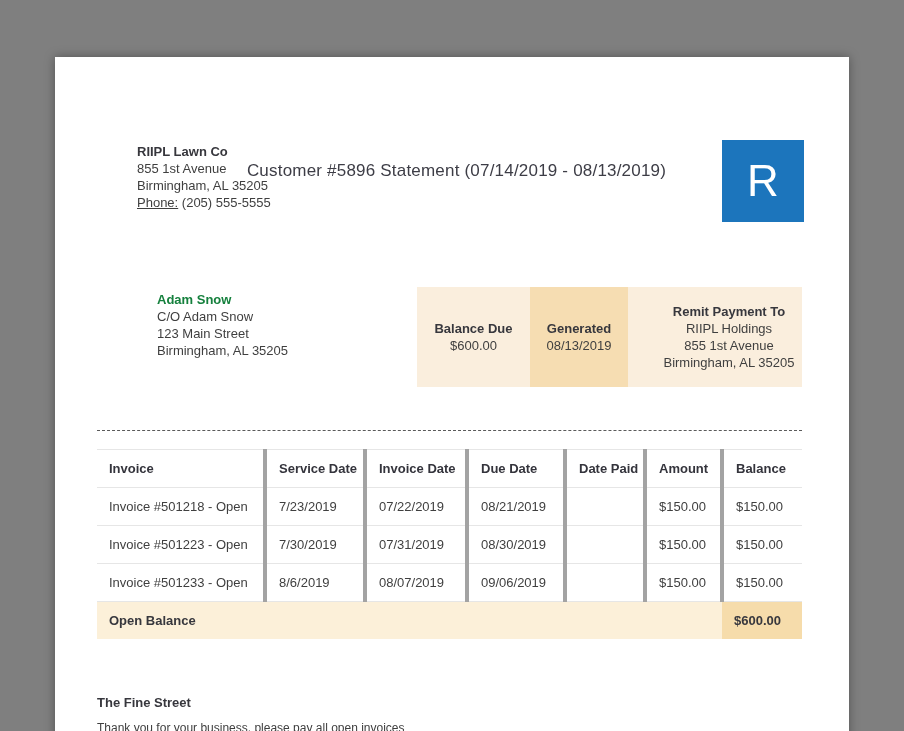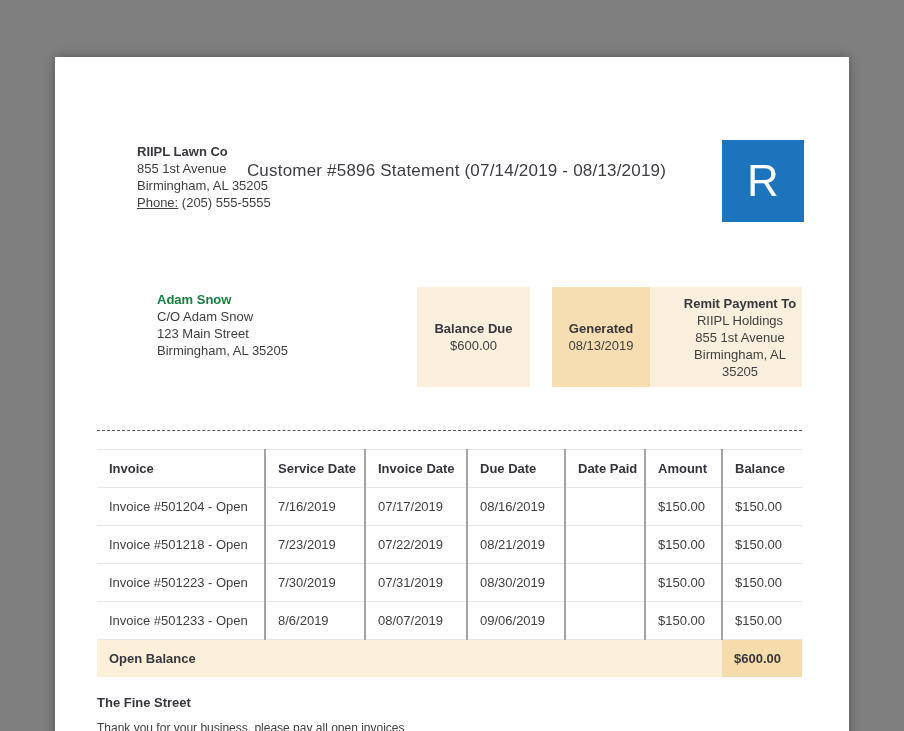--- a/index.html
+++ b/index.html
@@ -78,21 +78,21 @@
     flex-direction: column;
     align-items: center;
     justify-content: center;
     text-align: center;
     font-size: 13px;
     line-height: 17px;
     color: #3f3f3f;
   }
   .summary-cell .cell-label { font-weight: bold; color: #37373d; }
   .cell-balance { width: 113px; }
-  .cell-generated { width: 98px; margin-left: 22px; }
+  .cell-generated { width: 98px; }
   .cell-remit { flex: 1; }
   .dashed-divider {
     position: absolute;
     left: 42px;
     top: 373px;
     width: 705px;
     border-top: 1px dashed #5a5a5a;
   }
   .invoice-table {
     position: absolute;
@@ -101,21 +101,21 @@
     width: 705px;
     border-collapse: collapse;
     table-layout: fixed;
     font-size: 13px;
     color: #3f3f3f;
   }
   .invoice-table th, .invoice-table td {
     padding: 11px 12px;
     text-align: left;
     border-bottom: 1px solid #e6e6e6;
-    border-right: 2px solid #a3a3a3;
+    border-right: 4px solid #a3a3a3;
     white-space: nowrap;
     overflow: hidden;
   }
   .invoice-table th:last-child, .invoice-table td:last-child { border-right: none; }
   .invoice-table th {
     font-weight: bold;
     color: #34343c;
     border-top: 1px solid #e6e6e6;
   }
   .col-invoice { width: 168px; }
@@ -206,29 +206,20 @@
           <th>Service Date</th>
           <th>Invoice Date</th>
           <th>Due Date</th>
           <th>Date Paid</th>
           <th>Amount</th>
           <th>Balance</th>
         </tr>
       </thead>
       <tbody>
         <tr>
-          <td>Invoice #501204 - Open</td>
-          <td>7/16/2019</td>
-          <td>07/17/2019</td>
-          <td>08/16/2019</td>
-          <td></td>
-          <td>$150.00</td>
-          <td>$150.00</td>
-        </tr>
-        <tr>
           <td>Invoice #501218 - Open</td>
           <td>7/23/2019</td>
           <td>07/22/2019</td>
           <td>08/21/2019</td>
           <td></td>
           <td>$150.00</td>
           <td>$150.00</td>
         </tr>
         <tr>
           <td>Invoice #501223 - Open</td>

